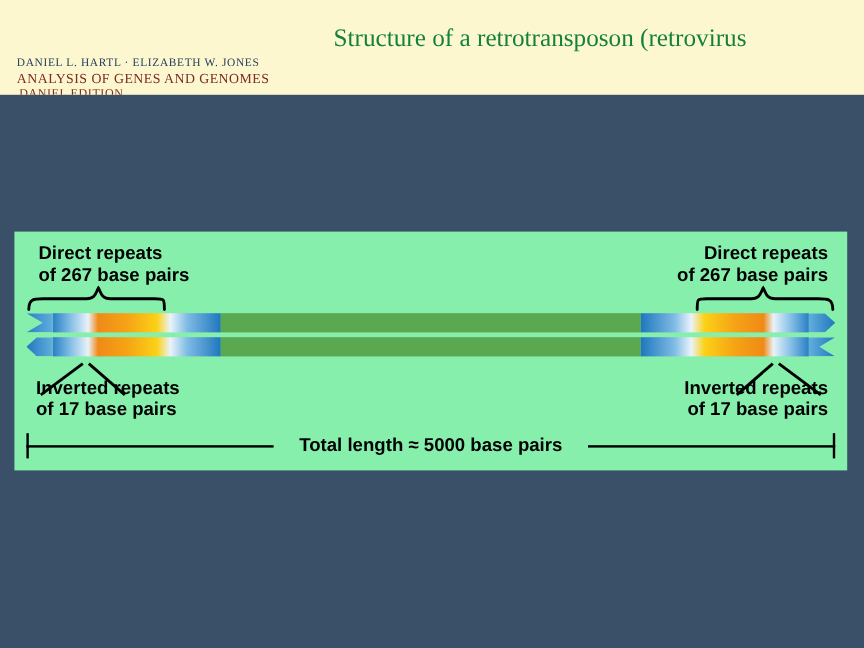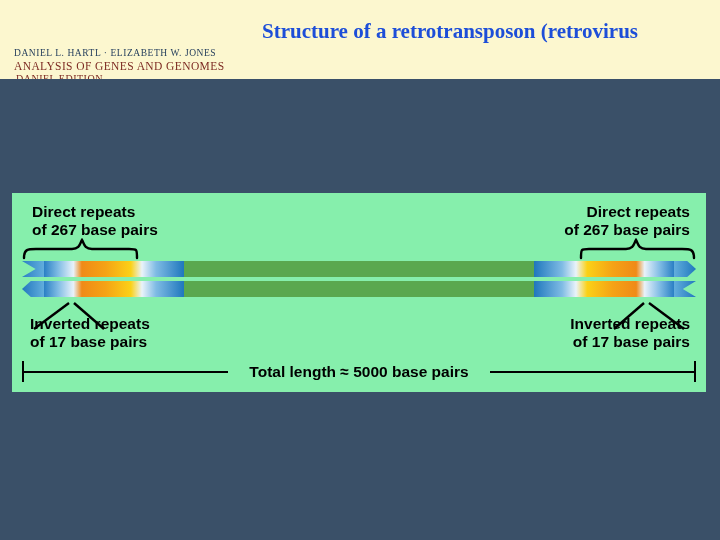--- a/index.html
+++ b/index.html
@@ -59,24 +59,24 @@
     padding-left:2px;
     white-space:nowrap;
   }
   .logo-rule{
     position:absolute;left:2px;top:55px;width:172px;height:1px;background:#9aa38c;
   }
 
   .slide-title{
     position:absolute; left:190px; top:18px; width:520px;
     font-family:"Liberation Serif", serif;
-    font-weight:bold;
+    font-weight:normal;
     font-size:21px;
     line-height:1.33;
-    color:#1d4ed8;
+    color:#15803d;
     text-align:center;
   }
 
   
   .figure{
     position:absolute; left:12px; top:193px; width:694px; height:199px;
     background:#86efac;
   }
 
   .fig-label{

